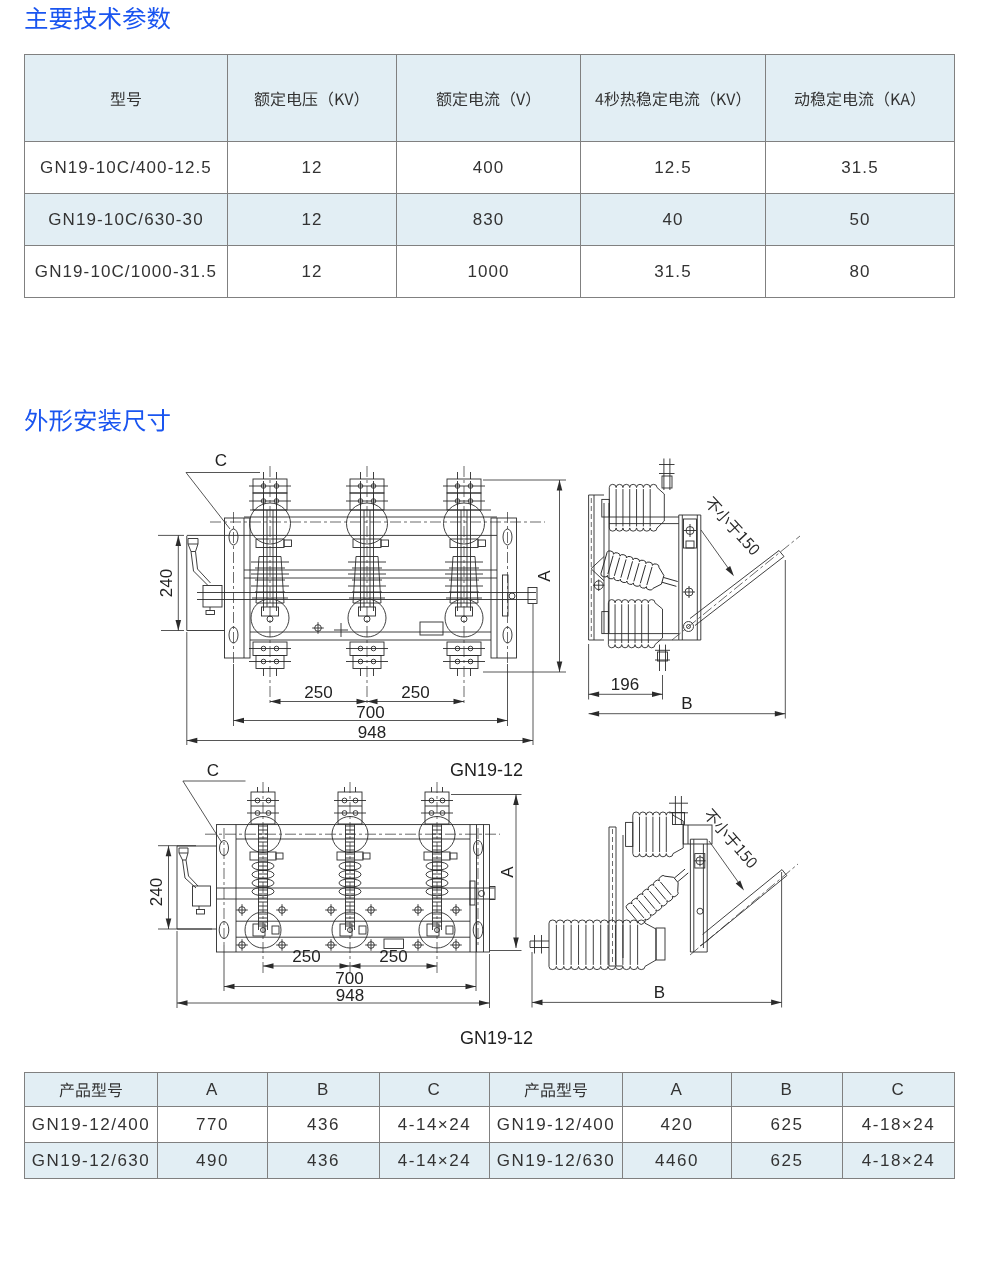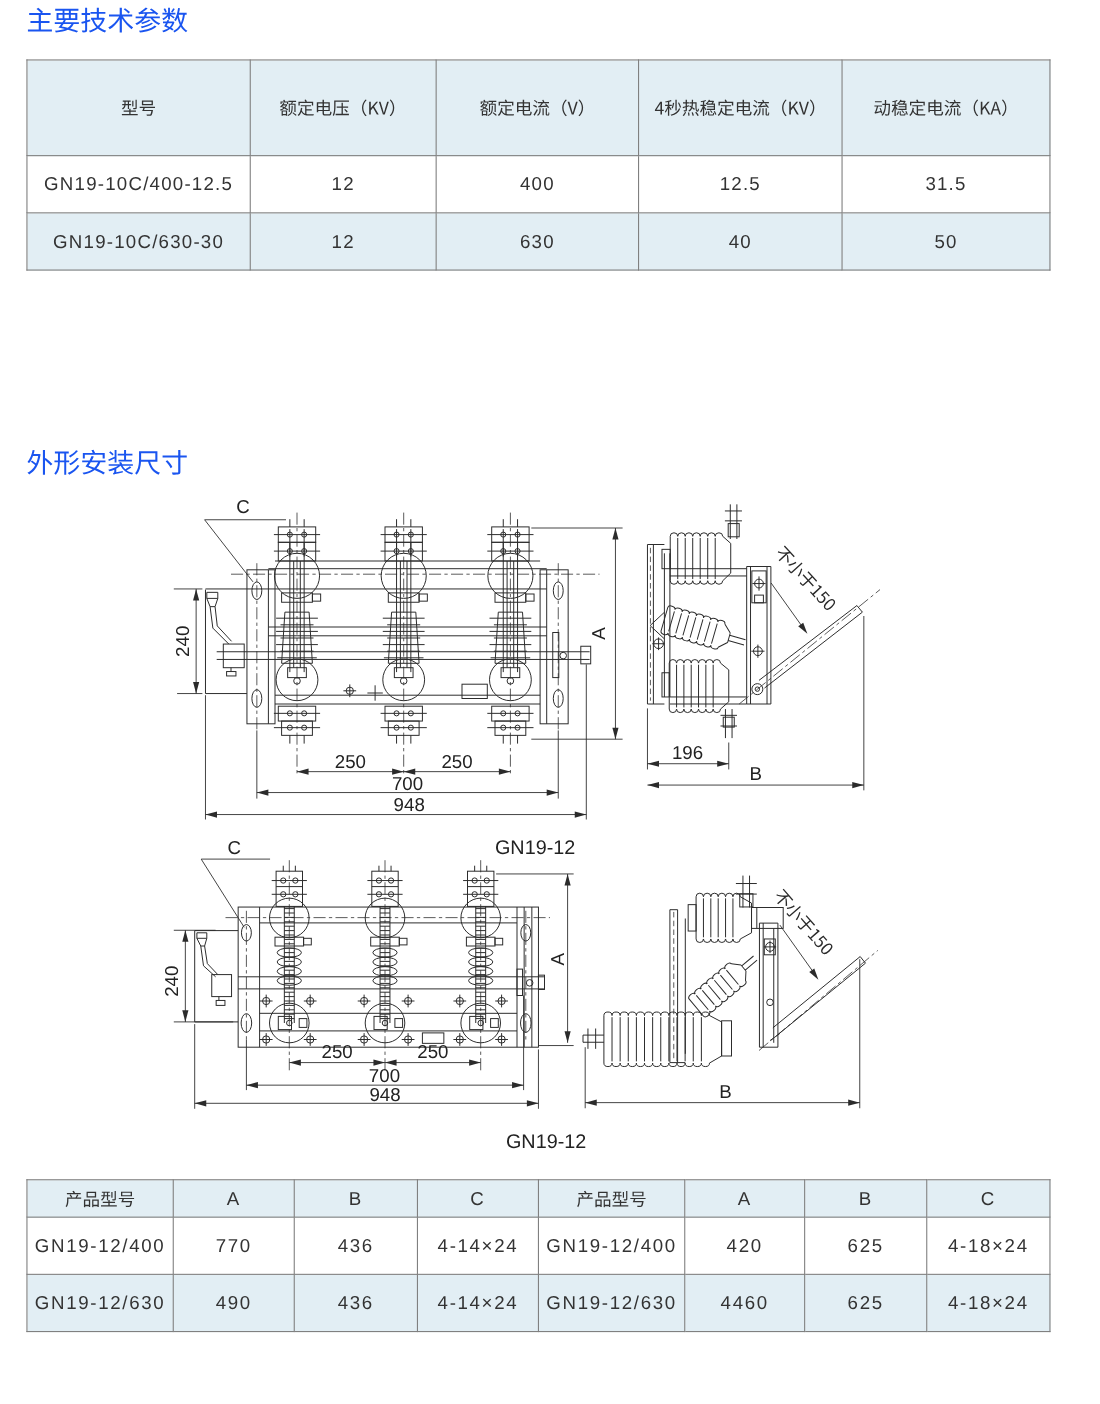--- a/index.html
+++ b/index.html
@@ -17,21 +17,21 @@
   .dtable th, .dtable td { border:1px solid #808080; text-align:center; vertical-align:middle;
              padding:0; font-weight:normal; }
   .dtable td { font-size:17px; letter-spacing:1.5px; }
   .dtable th { background:#e2eef4; color:#333333; }
   #table1 { top:54px; }
   #table1 td { letter-spacing:1.1px; }
   #table1 thead tr { height:87px; }
   #table1 tbody tr { height:52px; }
   #table2 { top:1072px; }
   #table2 thead tr { height:34px; }
-  #table2 tbody tr { height:52px; }
+  #table2 tbody tr { height:36px; }
   #table2 th { font-size:17px; letter-spacing:1.5px; }
   .dtable tbody tr:nth-child(even) td { background:#e2eef4; }
   #drawings { position:absolute; left:0; top:440px; }
   #drawings .ln { fill:none; stroke:#2b2b2b; stroke-width:0.9; }
   #drawings .dim { fill:none; stroke:#2b2b2b; stroke-width:0.8; }
   #drawings .cl { fill:none; stroke:#2b2b2b; stroke-width:0.7; stroke-dasharray:11 3 3 3; }
   #drawings .dsh { fill:none; stroke:#2b2b2b; stroke-width:0.7; stroke-dasharray:5 3; }
   #drawings .dimtxt { fill:#222222; font-family:"Liberation Sans", sans-serif; }
 </style>
 </head>
@@ -71,23 +71,30 @@
         <tr>
           <td>GN19-10C/400-12.5</td>
           <td>12</td>
           <td>400</td>
           <td>12.5</td>
           <td>31.5</td>
         </tr>
         <tr>
           <td>GN19-10C/630-30</td>
           <td>12</td>
-          <td>630</td>
+          <td>830</td>
           <td>40</td>
           <td>50</td>
+        </tr>
+        <tr>
+          <td>GN19-10C/1000-31.5</td>
+          <td>12</td>
+          <td>1000</td>
+          <td>31.5</td>
+          <td>80</td>
         </tr>
       </tbody>
     </table>
 <h2 id="title2" class="blue-title"><span class="csvg"><svg width="147.0" height="24.5" viewBox="0 0 147.0 24.5">
           <path d="M5.7 1.0C4.8 5.3 3.2 9.3 1 11.9C1.4 12.1 2.2 12.7 2.5 13.0C3.9 11.3 5.1 9 6 6.5H10.7C10.3 9.1 9.6 11.3 8.8 13.3C7.7 12.4 6.3 11.3 5.1 10.6L4 11.8C5.3 12.7 6.9 13.9 8 14.9C6.2 18.1 3.8 20.3 0.9 21.8C1.4 22.1 2.2 22.9 2.5 23.3C7.7 20.5 11.6 14.7 12.9 5.0L11.6 4.7L11.2 4.7H6.6C6.9 3.6 7.2 2.5 7.5 1.3ZM15 1.0V23.5H16.9V10.1C18.8 11.8 21 13.8 22.1 15.2L23.7 13.9C22.3 12.4 19.6 10 17.5 8.4L16.9 8.9V1.0Z M45.2 1.4C43.7 3.4 40.9 5.4 38.6 6.6C39 7 39.6 7.5 39.9 7.9C42.4 6.5 45.1 4.3 46.9 2.1ZM45.9 8.1C44.3 10.3 41.3 12.5 38.8 13.7C39.3 14.1 39.8 14.7 40.1 15.0C42.8 13.6 45.7 11.2 47.6 8.8ZM46.5 14.7C44.7 17.8 41.2 20.5 37.5 22.0C38 22.4 38.6 23.1 38.9 23.5C42.6 21.8 46.1 18.8 48.2 15.4ZM34.4 4.2V10.6H30.5V4.2ZM25.5 10.6V12.3H28.7C28.6 15.9 28.1 19.5 25.4 22.4C25.8 22.7 26.5 23.3 26.8 23.7C29.7 20.5 30.3 16.4 30.4 12.3H34.4V23.5H36.2V12.3H38.9V10.6H36.2V4.2H38.5V2.5H25.9V4.2H28.7V10.6Z M59.1 1.4C59.5 2.1 60 3 60.3 3.8H51.3V8.8H53.1V5.5H69.3V8.8H71.2V3.8H62.5C62.1 3 61.5 1.8 61 0.9ZM65.1 12.3C64.3 14.3 63.2 15.9 61.8 17.2C60.1 16.5 58.3 15.9 56.6 15.3C57.2 14.4 57.9 13.4 58.5 12.3ZM56.3 12.3C55.4 13.7 54.5 15 53.7 16.1C55.8 16.8 58 17.6 60.2 18.5C57.8 20.1 54.7 21.1 51 21.8C51.4 22.2 52 23 52.2 23.4C56.2 22.6 59.5 21.3 62.1 19.3C65.2 20.7 68.1 22.1 69.9 23.3L71.4 21.8C69.5 20.6 66.7 19.2 63.7 17.9C65.2 16.4 66.3 14.6 67.2 12.3H71.9V10.6H59.5C60.2 9.3 60.8 8.1 61.3 7.0L59.3 6.6C58.8 7.8 58.1 9.2 57.4 10.6H50.7V12.3Z M75.2 3.4C76.3 4.1 77.6 5.3 78.2 6.0L79.3 4.9C78.7 4.1 77.4 3 76.3 2.3ZM84.3 12.4C84.5 12.9 84.8 13.5 85.1 14.0H74.8V15.5H83.3C81 17.1 77.6 18.4 74.4 19.1C74.7 19.4 75.2 20 75.5 20.4C76.9 20.1 78.4 19.6 79.9 19.0V20.6C79.9 21.6 79.1 22 78.6 22.1C78.8 22.5 79.1 23.2 79.2 23.6C79.7 23.3 80.6 23.1 87.6 21.6C87.6 21.2 87.6 20.5 87.7 20.1L81.7 21.3V18.2C83.2 17.4 84.5 16.5 85.6 15.5C87.6 19.5 91.1 22.2 96 23.4C96.2 22.9 96.7 22.2 97 21.9C94.7 21.4 92.7 20.6 91 19.4C92.5 18.7 94.2 17.8 95.4 16.9L94.1 15.9C93 16.7 91.3 17.8 89.9 18.5C88.9 17.6 88 16.6 87.4 15.5H96.8V14.0H87.1C86.9 13.3 86.4 12.5 86 11.9ZM88.8 1.0V4.4H83.0V6.0H88.8V9.9H83.7V11.5H95.9V9.9H90.6V6.0H96.4V4.4H90.6V1.0ZM74.4 9.7 75 11.2 80.2 8.8V12.5H81.9V1.0H80.2V7.2C78 8.1 75.9 9.1 74.4 9.7Z M102.4 2.2V9.1C102.4 13.1 102.1 18.5 98.8 22.3C99.2 22.5 100 23.2 100.3 23.6C103.1 20.4 104 15.7 104.2 11.8H110.6C112.2 17.5 115.1 21.6 120.2 23.5C120.5 22.9 121 22.2 121.5 21.8C116.7 20.3 113.9 16.7 112.5 11.8H119.1V2.2ZM104.3 4.0H117.2V10.0H104.3V9.1Z M126.6 11.4C128.4 13.3 130.3 15.9 131.1 17.7L132.7 16.6C131.9 14.8 129.9 12.3 128.1 10.5ZM138 1.0V6.2H123.8V8.0H138.0V20.8C138 21.4 137.8 21.5 137.2 21.6C136.6 21.6 134.5 21.6 132.2 21.5C132.5 22.1 132.9 23 133 23.6C135.7 23.6 137.5 23.5 138.5 23.2C139.6 22.9 140 22.3 140 20.8V8.0H145.8V6.2H140.0V1.0Z" fill="currentColor"></path>
         </svg><span class="sr">外形安装尺寸</span></span></h2>
 <svg id="drawings" width="1000" height="630" viewBox="0 440 1000 630">
       <defs>
         <path id="ar" d="M0,0 L-10.5,-2.8 L-10.5,2.8 Z" fill="#2b2b2b" stroke="none"></path>
         <g id="fp1">

